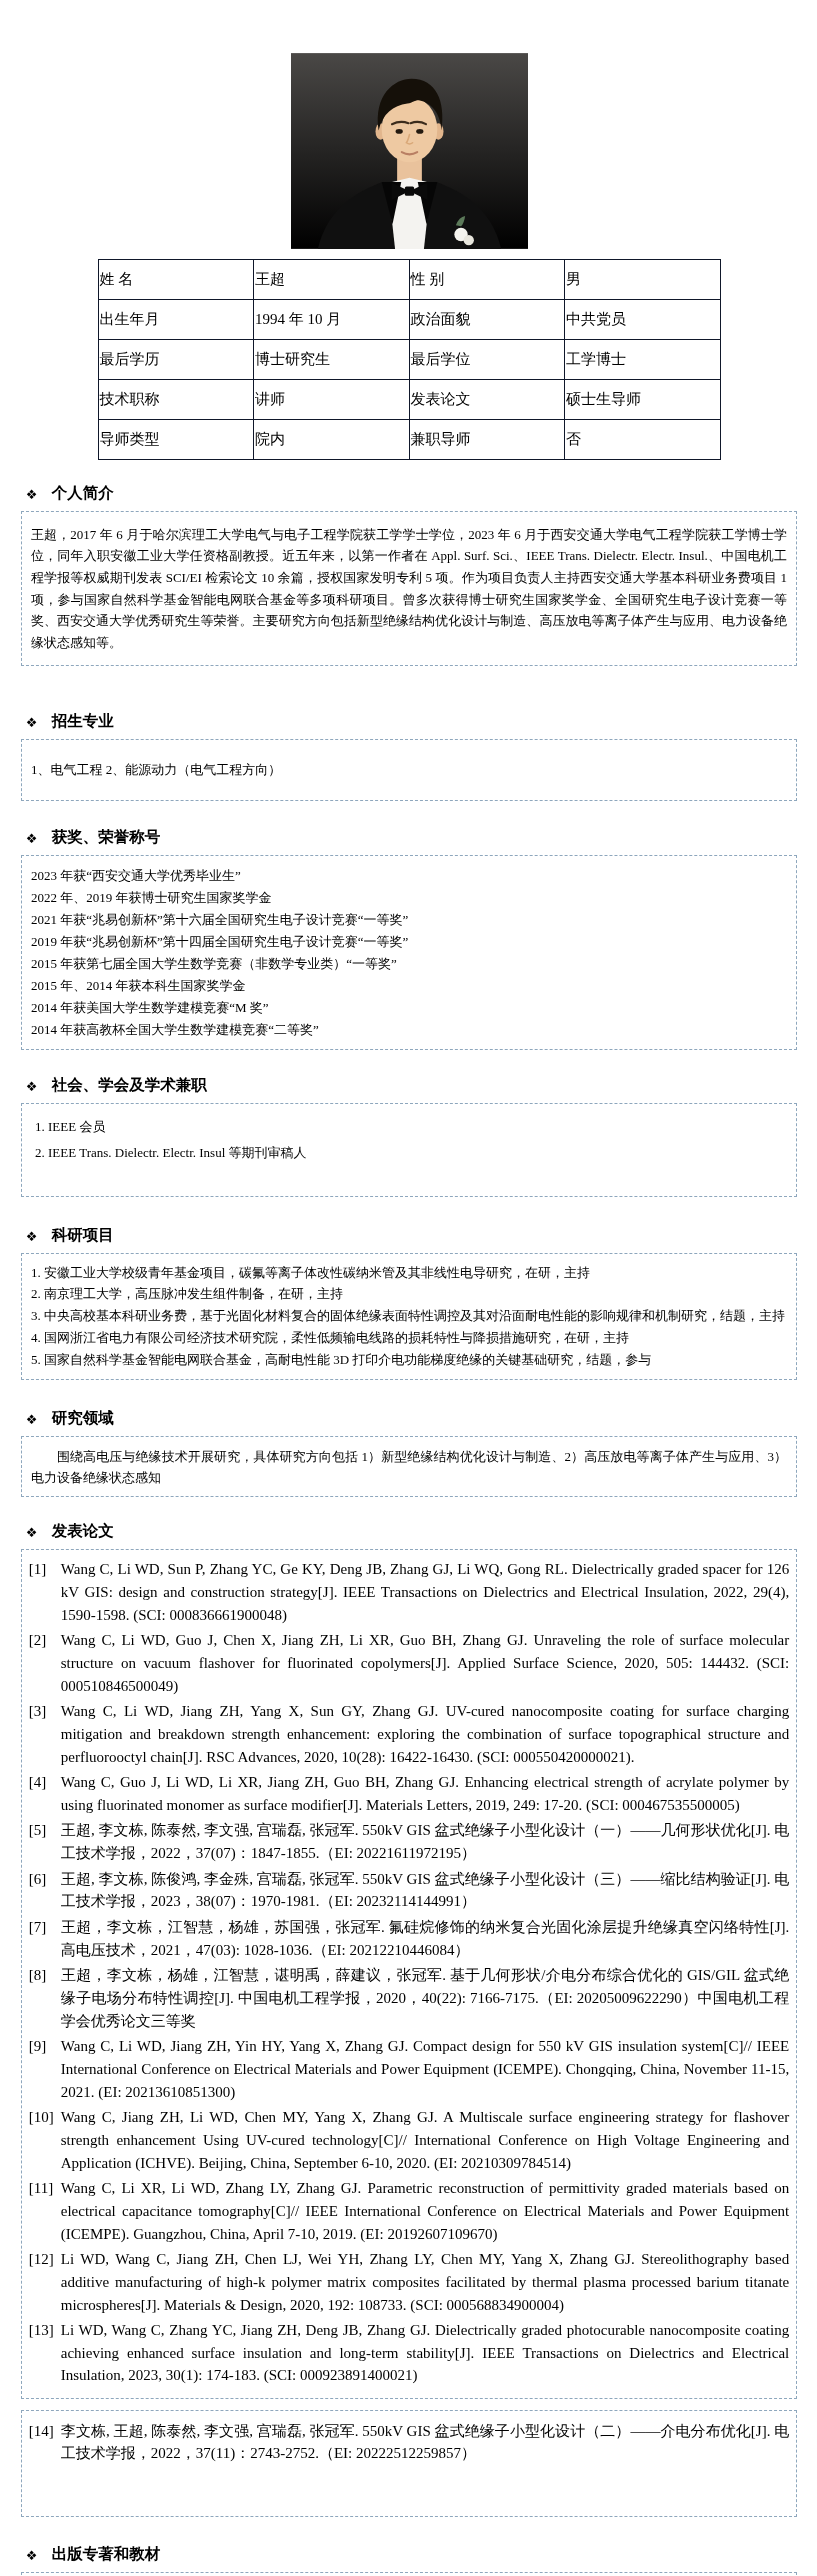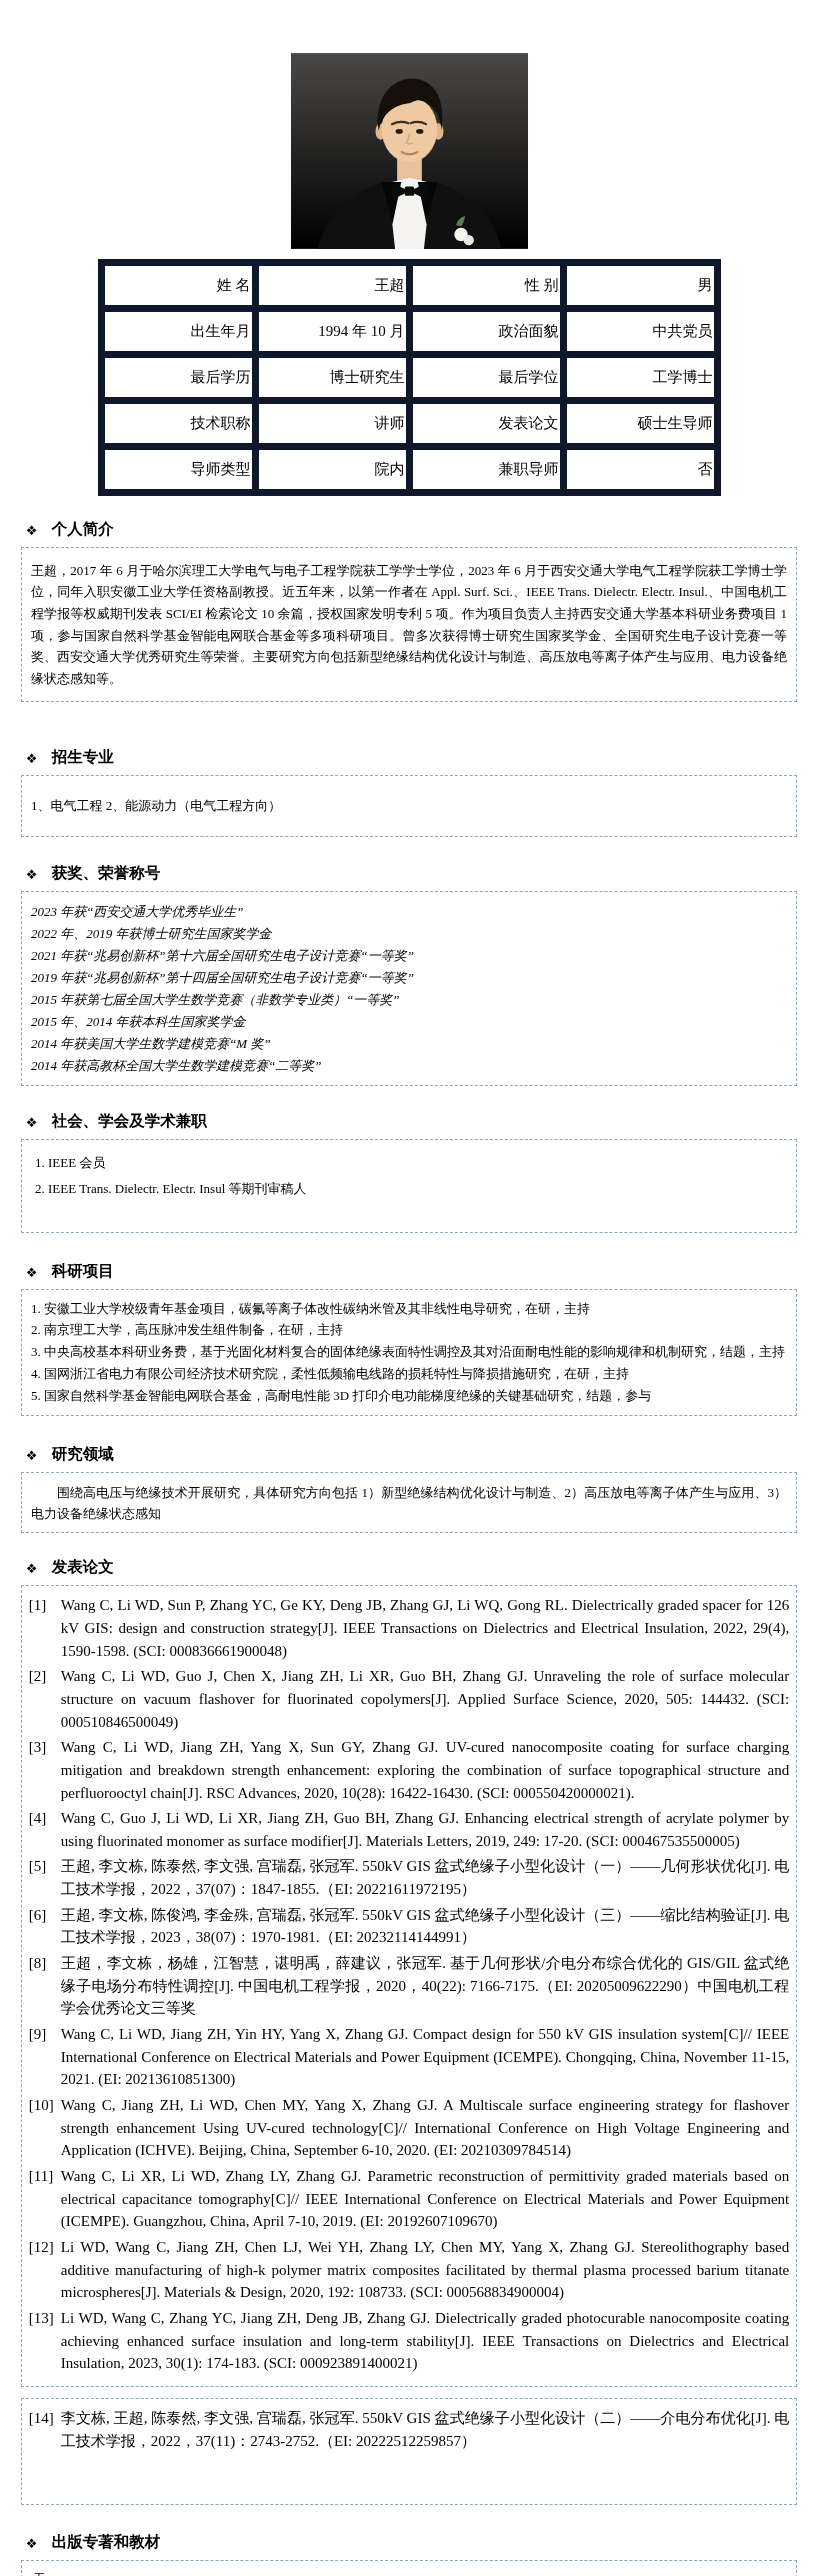--- a/index.html
+++ b/index.html
@@ -6,42 +6,42 @@
   body{width:818px;font-family:"Liberation Serif","DejaVu Serif",serif;color:#000;}
   .page{width:818px;min-height:2875px;position:relative;}
   .content{padding:0 20.6px 15.5px 20.6px;}
 
   
   .photo-wrap{padding-top:53px;display:flex;justify-content:center;}
   .photo{width:237px;height:196px;display:block;}
 
   
   .info-table{margin:10.3px auto 0 auto;border-collapse:collapse;width:623px;table-layout:fixed;}
-  .info-table td{border:7px solid #0f172a;height:37px;text-align:right;vertical-align:middle;
+  .info-table td{border:1px solid #0f172a;height:37px;text-align:left;vertical-align:middle;
                  font-size:15px;overflow:hidden;white-space:nowrap;}
   .info-table td.val{font-size:15px;}
 
   
   .sec-h{display:flex;align-items:center;gap:14.4px;padding-left:5.2px;
          font-family:"Liberation Sans","DejaVu Sans",sans-serif;font-weight:bold;font-size:15.5px;}
   .diamond{font-size:13px;line-height:1;transform:translateY(0.5px);}
   .box{border:1px dashed #8ea7bd;margin-top:7.2px;padding:9.3px 9.3px;font-size:13px;
        line-height:1.62;text-align:justify;}
   .box p{margin:0;}
   .plain-list{margin:0;padding:0;list-style:none;}
   .plain-list li{margin:0;padding:0.5px 0;}
 
   #sec-profile .sec-h{margin-top:23px;}
   #sec-profile .box{padding:11.3px 9.3px;line-height:1.66;}
 
   #sec-majors .sec-h{margin-top:45px;}
   #sec-majors .box{padding:19.6px 9.3px;}
 
   #sec-awards .sec-h{margin-top:26px;}
-  #sec-awards .box{padding:8.2px 9.3px;font-style:italic;}
+  #sec-awards .box{padding:8.2px 9.3px;}
 
   #sec-memberships .sec-h{margin-top:25px;}
   #sec-memberships .box{min-height:71px;padding:10.3px 13.4px;line-height:1.9;}
 
   #sec-projects .sec-h{margin-top:28px;}
   #sec-projects .box{padding:8.2px 9.3px;line-height:1.6;}
 
   #sec-fields .sec-h{margin-top:28px;}
   #sec-fields .box{padding:8.2px 9.3px;}
   #sec-fields p{text-indent:2em;}
@@ -229,20 +229,23 @@
             <div class="pub">
             <span class="pub-num">[4]</span><span>Wang C, Guo J, Li WD, Li XR, Jiang ZH, Guo BH, Zhang GJ. Enhancing electrical strength of acrylate polymer by using fluorinated monomer as surface modifier[J]. Materials Letters, 2019, 249: 17-20. (SCI: 000467535500005)</span>
           </div>
             <div class="pub">
             <span class="pub-num">[5]</span><span>王超, 李文栋, 陈泰然, 李文强, 宫瑞磊, 张冠军. 550kV GIS 盆式绝缘子小型化设计（一）——几何形状优化[J]. 电工技术学报，2022，37(07)：1847-1855.（EI: 20221611972195）</span>
           </div>
             <div class="pub">
             <span class="pub-num">[6]</span><span>王超, 李文栋, 陈俊鸿, 李金殊, 宫瑞磊, 张冠军. 550kV GIS 盆式绝缘子小型化设计（三）——缩比结构验证[J]. 电工技术学报，2023，38(07)：1970-1981.（EI: 20232114144991）</span>
           </div>
             <div class="pub">
+            <span class="pub-num">[7]</span><span>王超，李文栋，江智慧，杨雄，苏国强，张冠军. 氟硅烷修饰的纳米复合光固化涂层提升绝缘真空闪络特性[J]. 高电压技术，2021，47(03): 1028-1036.（EI: 20212210446084）</span>
+          </div>
+            <div class="pub">
             <span class="pub-num">[8]</span><span>王超，李文栋，杨雄，江智慧，谌明禹，薛建议，张冠军. 基于几何形状/介电分布综合优化的 GIS/GIL 盆式绝缘子电场分布特性调控[J]. 中国电机工程学报，2020，40(22): 7166-7175.（EI: 20205009622290）中国电机工程学会优秀论文三等奖</span>
           </div>
             <div class="pub">
             <span class="pub-num">[9]</span><span>Wang C, Li WD, Jiang ZH, Yin HY, Yang X, Zhang GJ. Compact design for 550 kV GIS insulation system[C]// IEEE International Conference on Electrical Materials and Power Equipment (ICEMPE). Chongqing, China, November 11-15, 2021. (EI: 20213610851300)</span>
           </div>
             <div class="pub">
             <span class="pub-num">[10]</span><span>Wang C, Jiang ZH, Li WD, Chen MY, Yang X, Zhang GJ. A Multiscale surface engineering strategy for flashover strength enhancement Using UV-cured technology[C]// International Conference on High Voltage Engineering and Application (ICHVE). Beijing, China, September 6-10, 2020. (EI: 20210309784514)</span>
           </div>
             <div class="pub">
             <span class="pub-num">[11]</span><span>Wang C, Li XR, Li WD, Zhang LY, Zhang GJ. Parametric reconstruction of permittivity graded materials based on electrical capacitance tomography[C]// IEEE International Conference on Electrical Materials and Power Equipment (ICEMPE). Guangzhou, China, April 7-10, 2019. (EI: 20192607109670)</span>

